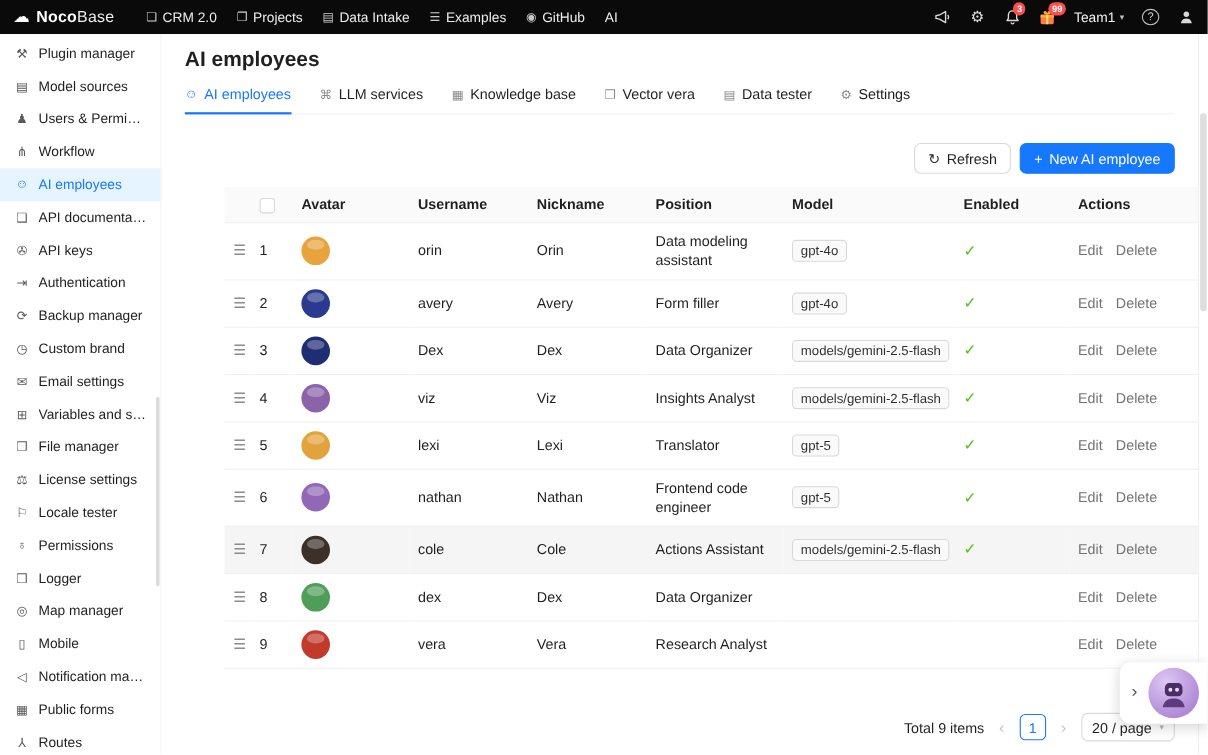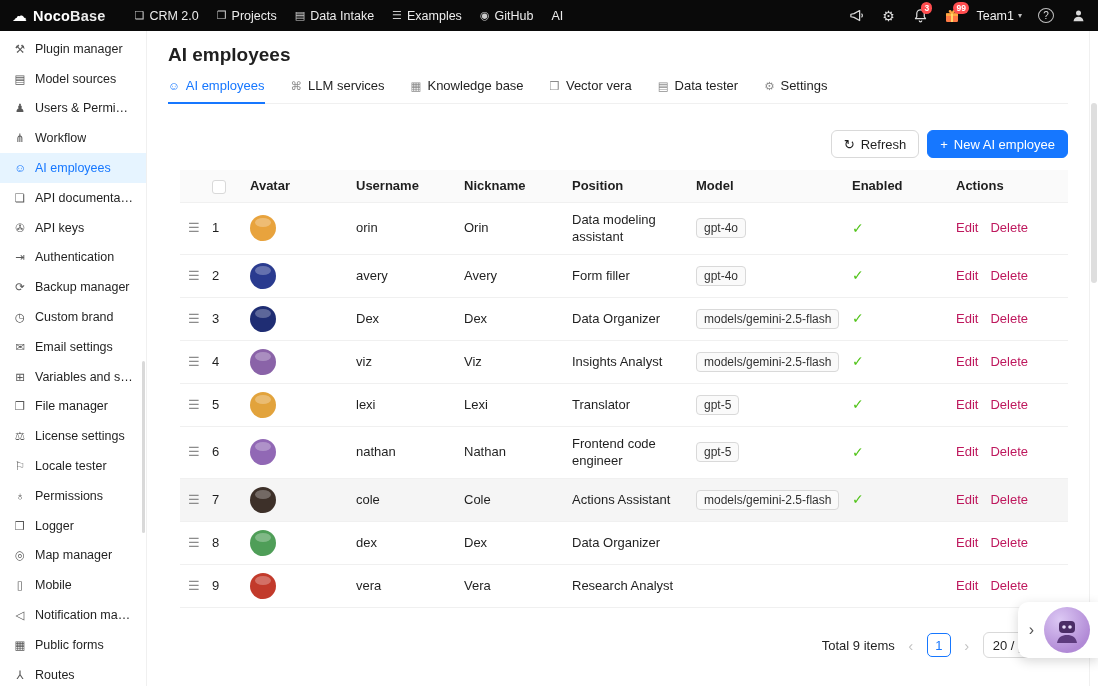--- a/index.html
+++ b/index.html
@@ -13,21 +13,21 @@
   a { text-decoration: none; }
 
   
   .topbar {
     height: 31px; background: #0a0a0a; color: #fff;
     display: flex; align-items: center; padding: 0 12px; gap: 8px;
   }
   .logo { display: flex; align-items: center; gap: 6px; margin-right: 12px; cursor: pointer; }
   .logo-cloud { font-size: 15px; color: #fff; line-height: 1; }
   .logo-text { font-size: 14.5px; font-weight: 700; letter-spacing: .2px; white-space: nowrap; }
-  .logo-text .logo-sec { font-weight: 700; opacity: .92; }
+  .logo-text .logo-sec { font-weight: 400; opacity: .92; }
   .topbar-nav { display: flex; align-items: center; }
   .nav-item { display: flex; align-items: center; gap: 5px; padding: 0 9px; height: 31px; font-size: 12.5px; color: #ececec; cursor: pointer; white-space: nowrap; }
   .nav-glyph { font-size: 11px; opacity: .85; }
   .topbar-right { margin-left: auto; display: flex; align-items: center; gap: 16px; }
   .tb-icon { position: relative; min-width: 16px; height: 16px; display: flex; align-items: center; justify-content: center; color: #ddd; font-size: 14px; cursor: pointer; }
   .tb-icon svg { display: block; }
   .badge {
     position: absolute; top: -6px; left: 9px; background: #ff4d4f; color: #fff;
     font-size: 8.5px; line-height: 1; padding: 2px 3px; border-radius: 8px; font-weight: 600;
   }
@@ -58,35 +58,35 @@
   .tab.active::after { content: ""; position: absolute; left: 0; right: 0; bottom: -1px; height: 2px; background: #1677ff; }
 
   .content { flex: 1; display: flex; flex-direction: column; padding-left: 12px; }
   .toolbar { display: flex; justify-content: flex-end; gap: 8px; margin-top: 26px; }
   .btn { height: 28px; display: inline-flex; align-items: center; gap: 6px; padding: 0 12px; border: 1px solid #d9d9d9; border-radius: 6px; background: #fff; font-size: 13px; color: rgba(0,0,0,.88); cursor: pointer; font-family: inherit; white-space: nowrap; }
   .btn-glyph { font-size: 13px; line-height: 1; }
   .btn-primary { background: #1677ff; border-color: #1677ff; color: #fff; }
 
   
   .table-wrap { margin-top: 12px; }
-  table { width: 100%; border-collapse: collapse; font-size: 13px; table-layout: fixed; }
+  table { width: 100%; border-collapse: collapse; font-size: 13px; table-layout: fixed; margin-left: 24px; }
   th { background: #fafafa; font-weight: 700; text-align: left; padding: 8px 8px; border-bottom: 1px solid #f0f0f0; font-size: 13px; }
   td { padding: 8px 8px; border-bottom: 1px solid #f0f0f0; vertical-align: middle; line-height: 1.35; }
   .row.hl td { background: #f5f5f5; }
   .cb { width: 14px; height: 14px; border: 1px solid #d9d9d9; border-radius: 3px; background: #fff; display: inline-block; vertical-align: middle; cursor: pointer; }
   .drag { color: #8c8c8c; cursor: grab; font-size: 13px; }
   .avatar { width: 26px; height: 26px; border-radius: 50%; display: inline-block; position: relative; overflow: hidden; vertical-align: middle; }
   .avatar::after { content: ""; position: absolute; left: 5px; top: 3px; width: 16px; height: 9px; background: rgba(255,255,255,.28); border-radius: 50%; }
   .tag { display: inline-block; font-size: 12px; line-height: 18px; padding: 0 7px; border: 1px solid #d9d9d9; border-radius: 4px; background: #fafafa; white-space: nowrap; color: rgba(0,0,0,.82); }
   .check { color: #52c41a; font-size: 14px; font-weight: 700; }
-  .link { color: #be185d; cursor: pointer; margin-right: 12px; font-size: 13px; }
+  .link { color: #737373; cursor: pointer; margin-right: 12px; font-size: 13px; }
   .link:last-child { margin-right: 0; }
 
   
-  .pagination { margin-top: auto; display: flex; align-items: center; justify-content: flex-end; gap: 10px; padding: 14px 0 28px; font-size: 13px; }
+  .pagination { margin-top: auto; display: flex; align-items: center; justify-content: flex-end; gap: 10px; padding: 14px 0 12px; font-size: 13px; }
   .pg-arrow { color: rgba(0,0,0,.25); font-size: 15px; width: 12px; text-align: center; cursor: default; }
   .pg-num { width: 24px; height: 24px; border: 1px solid #1677ff; border-radius: 5px; color: #1677ff; display: flex; align-items: center; justify-content: center; background: #fff; cursor: pointer; }
   .pg-size { height: 26px; border: 1px solid #d9d9d9; border-radius: 6px; display: flex; align-items: center; gap: 7px; padding: 0 9px; background: #fff; cursor: pointer; white-space: nowrap; }
   .pg-size .caret { color: rgba(0,0,0,.3); }
 
   
   .assistant { position: absolute; right: 0; bottom: 28px; background: #fff; border-radius: 10px 0 0 10px; box-shadow: 0 3px 12px rgba(0,0,0,.16); padding: 5px 8px 5px 11px; display: flex; align-items: center; gap: 10px; z-index: 5; }
   .assist-chevron { font-size: 16px; color: #555; cursor: pointer; line-height: 1; }
   .assist-avatar { width: 46px; height: 46px; border-radius: 50%; background: radial-gradient(circle at 35% 28%, #dcc8f4, #b18ad6 72%); display: flex; align-items: center; justify-content: center; cursor: pointer; overflow: hidden; }
 

